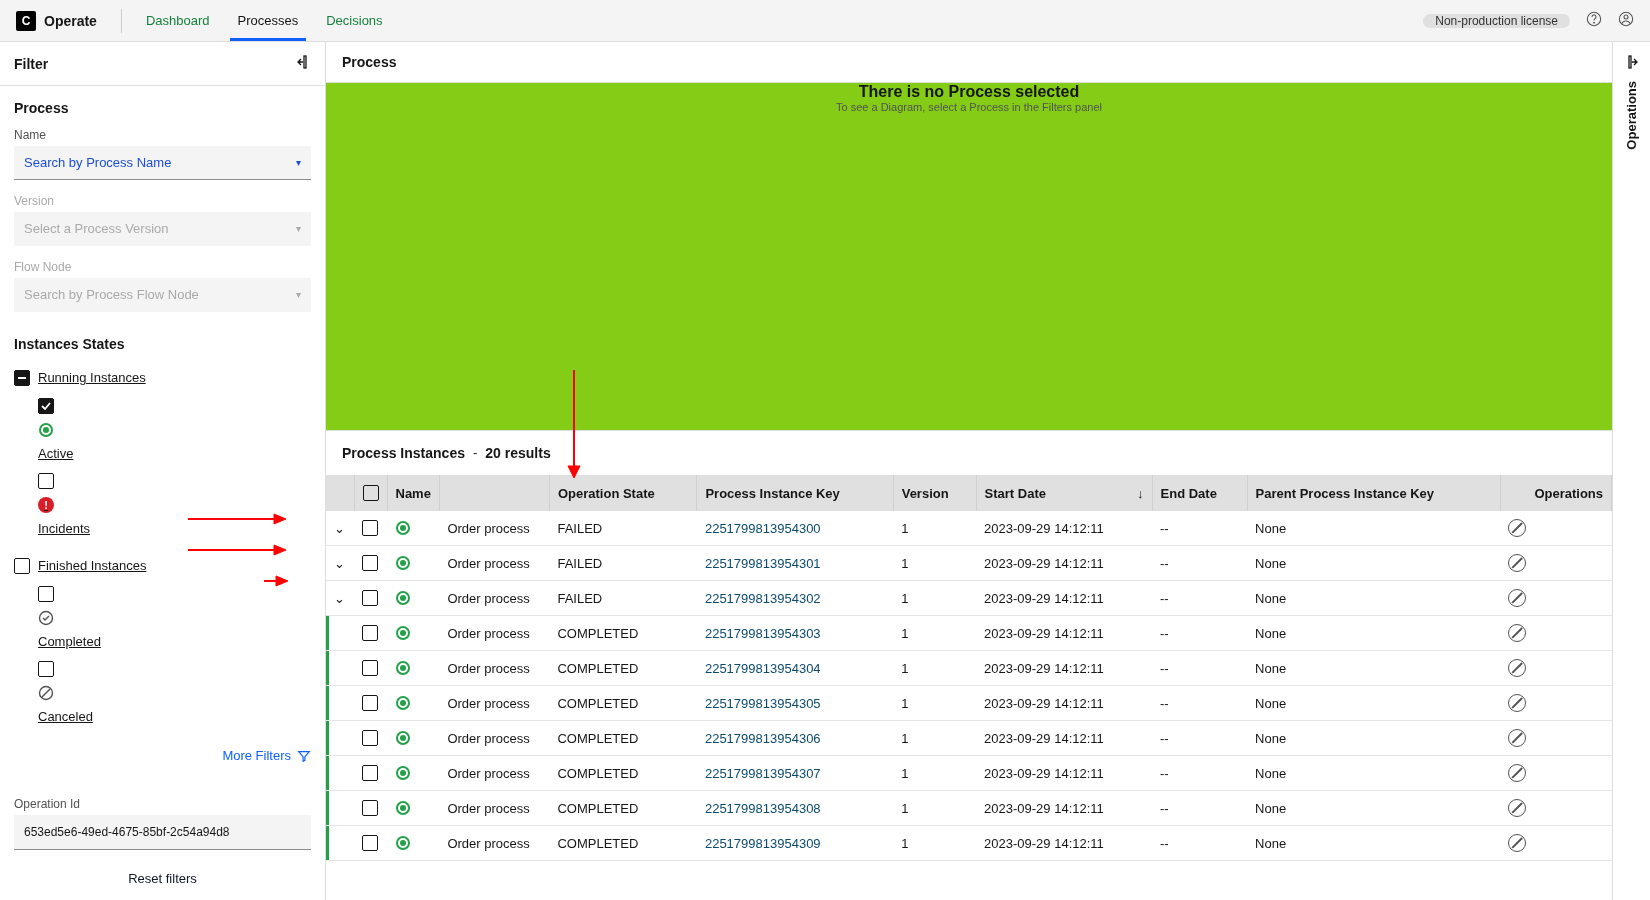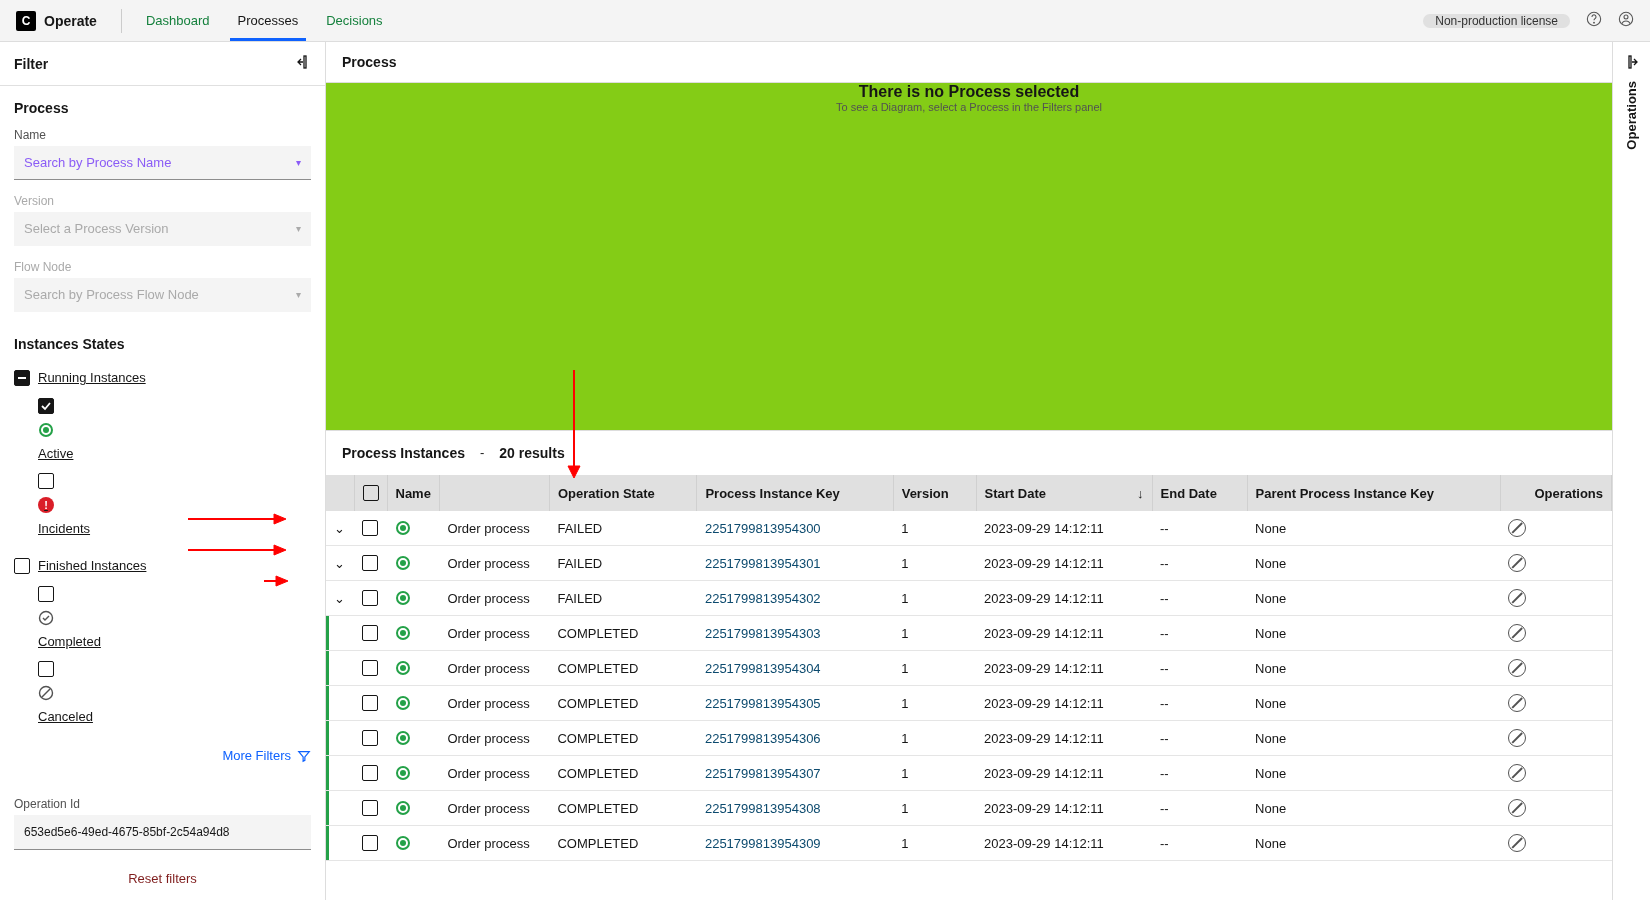--- a/index.html
+++ b/index.html
@@ -25,52 +25,52 @@
 .ops-panel { width: 38px; border-left: 1px solid #ddd; display: flex; flex-direction: column; align-items: center; padding-top: 12px; }
 .ops-label { writing-mode: vertical-rl; transform: rotate(180deg); font-weight: 600; font-size: 13px; margin-top: 8px; }
 
 
 .sidebar-header { display: flex; justify-content: space-between; align-items: center; padding: 12px 14px; border-bottom: 1px solid #e0e0e0; }
 .sidebar-header h3 { font-size: 14px; font-weight: 600; }
 .sidebar-body { padding: 14px; flex: 1; overflow-y: auto; }
 .section-label { font-weight: 600; font-size: 14px; margin-bottom: 12px; }
 .field-label { font-size: 12px; color: #525252; margin-bottom: 4px; margin-top: 4px; }
 .field-label.disabled { color: #aaa; }
-.select-input { width: 100%; padding: 9px 10px; background: #f4f4f4; border: none; border-bottom: 1px solid #8d8d8d; font-size: 13px; color: #8b5cf6; display: flex; justify-content: space-between; align-items: center; margin-bottom: 14px; cursor: pointer; }
+.select-input { width: 100%; padding: 9px 10px; background: #f4f4f4; border: none; border-bottom: 1px solid #8d8d8d; font-size: 13px; color: #1d4ed8; display: flex; justify-content: space-between; align-items: center; margin-bottom: 14px; cursor: pointer; }
 .select-input.disabled { background: #f4f4f4; color: #aaa; border-bottom-color: transparent; cursor: not-allowed; }
 .chev { font-size: 10px; }
 
 .states-section { margin-top: 24px; }
 .checkbox-row { display: flex; gap: 8px; padding: 6px 0; cursor: pointer; text-decoration: underline; }
 .checkbox-row.sub { padding-left: 24px; flex-direction: column; }
 .cb { width: 16px; height: 16px; border: 1px solid #161616; border-radius: 2px; display: flex; align-items: center; justify-content: center; flex-shrink: 0; }
 .cb.checked { background: #161616; color: #fff; }
 .cb.indeterminate { background: #161616; color: #fff; }
 .status-icon { width: 16px; height: 16px; display: flex; align-items: center; justify-content: center; flex-shrink: 0; }
 .status-dot-green { width: 14px; height: 14px; border: 2px solid #24a148; border-radius: 50%; position: relative; }
 .status-dot-green::after { content: ''; position: absolute; top: 2px; left: 2px; width: 6px; height: 6px; background: #24a148; border-radius: 50%; }
 .status-incident { width: 16px; height: 16px; background: #da1e28; border-radius: 50%; display: flex; align-items: center; justify-content: center; color: #fff; font-size: 11px; font-weight: bold; }
 
 .more-filters { text-align: right; padding: 10px 0; color: #0f62fe; cursor: pointer; display: flex; justify-content: flex-end; align-items: center; gap: 6px; margin-top: 8px; }
 
 .op-id-section { margin-top: 24px; }
 .op-id-value { background: #f4f4f4; padding: 10px; font-size: 12px; border-bottom: 1px solid #8d8d8d; overflow: hidden; text-overflow: ellipsis; white-space: nowrap; }
 
 .sidebar-footer { padding: 14px; text-align: center; }
-.reset-link { color: #7f1d1d; cursor: pointer; }
+.reset-link { color: #0f172a; cursor: pointer; }
 
 
 .diagram-header { display: flex; align-items: center; padding: 12px 16px; border-bottom: 1px solid #ddd; }
 .diagram-header h3 { font-size: 14px; font-weight: 600; }
 .diagram-body { flex: 0 0 348px; background: #84cc16; display: flex; flex-direction: column; align-items: center; justify-content: flex-start; gap: 0; border-bottom: 1px solid #ddd; position: relative; }
 .diagram-title { font-weight: 600; font-size: 16px; }
 .diagram-sub { font-size: 11px; color: #525252; }
 
 
-.table-header { padding: 14px 16px; display: flex; gap: 15px; }
+.table-header { padding: 14px 16px; display: flex; gap: 8px; }
 .table-header strong { font-weight: 600; font-size: 14px; }
 .table-count { font-weight: 600; font-size: 14px; }
 
 .table-wrap { flex: 1; overflow: auto; position: relative; }
 table { width: 100%; border-collapse: collapse; }
 thead th { background: #e0e0e0; text-align: left; padding: 10px 8px; font-weight: 600; font-size: 13px; position: sticky; top: 0; border-right: 1px solid #d0d0d0; }
 thead th:first-child { width: 34px; }
 thead th.expand-col { width: 28px; }
 thead th.cb-col { width: 32px; }
 thead th.status-col { width: 30px; }

